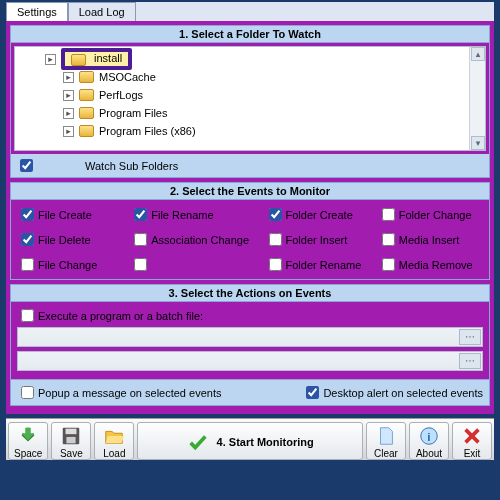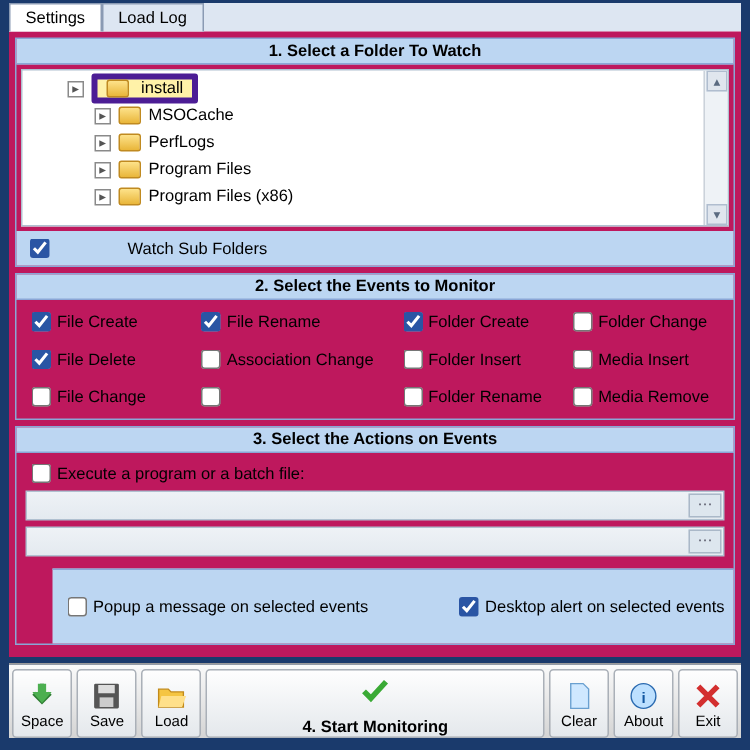--- a/index.html
+++ b/index.html
@@ -1,21 +1,21 @@
 <!DOCTYPE html>
 <html><head>
 <meta charset="utf-8">
 <style>
   * { box-sizing: border-box; font-family: Tahoma, Arial, sans-serif; font-size: 11px; }
   body { margin: 0; background: #1a3a6c; width: 500px; height: 500px; overflow: hidden; }
   .window { background: #fff; margin: 2px 6px; }
   .tabstrip { display: flex; background: #dde6f2; }
   .tab { padding: 3px 10px; background: #fff; border: 1px solid #8a9ab3; border-bottom: none; cursor: pointer; }
   .tab.inactive { background: #dde6f2; }
-  .panel { background: #be185d; padding: 4px; }
+  .panel { background: #a21caf; padding: 4px; }
   .section { border: 1px solid #8aa6d6; margin-bottom: 4px; }
   .section-header { background: #bcd6f2; border-bottom: 1px solid #8aa6d6; text-align: center; font-weight: bold; padding: 2px 0; }
   .section-body { padding: 3px 5px; }
   .tree { position: relative; background: #fff; border: 1px solid #b0c0d0; padding: 3px 3px 3px 8px; height: 105px; overflow: hidden; }
   .trow { display: flex; align-items: center; height: 18px; padding-left: 40px; }
   .trow .exp { width: 11px; height: 11px; border: 1px solid #8a8a8a; display: inline-flex; align-items: center; justify-content: center; font-size: 9px; line-height: 9px; color: #555; margin-right: 5px; background: #fff; }
   .trow .folder { width: 15px; height: 12px; background: linear-gradient(#fde28a,#e9b63a); border: 1px solid #c08a20; border-radius: 2px; margin-right: 5px; }
   .trow.first { padding-left: 22px; }
   .trow .highlight { background: #fff2a8; border: 4px solid #4c1d95; padding: 0 6px; border-radius: 2px; text-align: right; }
   .scrollbar { position: absolute; right: 0; top: 0; width: 16px; height: 100%; background: #eef2f6; border-left: 1px solid #cbd2da; }
@@ -23,27 +23,27 @@
   .scroll-arrow.up { top: 0; }
   .scroll-arrow.down { bottom: 0; }
   .bluebar { background: #bcd6f2; padding: 2px 5px; display: flex; align-items: center; gap: 48px; }
   .chk { width: 13px; height: 13px; margin-right: 4px; accent-color: #2a55a4; }
   .events-grid { display: grid; grid-template-columns: 1fr 1.2fr 1fr 1fr; gap: 6px 8px; padding: 5px 6px; }
   .evitem { display: flex; align-items: center; }
   .actions-body { padding: 4px 6px; }
   .action-row { display: flex; align-items: center; margin-bottom: 2px; }
   .txtfield { width: 100%; height: 20px; background: linear-gradient(#eef2f6,#e4eaf0); border: 1px solid #b0c0d0; margin-bottom: 4px; position: relative; }
   .txtfield .browse { position: absolute; right: 1px; top: 1px; width: 22px; height: 16px; background: #dde6ee; border: 1px solid #aab8c8; font-size: 10px; text-align: center; line-height: 14px; color: #556; }
-  .act-foot { background: #bcd6f2; display: flex; align-items: center; padding: 15px 6px; gap: 12px; border-top: 1px solid #8aa6d6; margin-left: 24px; }
+  .act-foot { background: #bcd6f2; display: flex; align-items: center; padding: 3px 6px; gap: 12px; border-top: 1px solid #8aa6d6; }
   .act-foot .spacer { flex: 1; }
   .toolbar { display: flex; background: linear-gradient(#fafafa,#d4d4d4); border-top: 1px solid #9a9a9a; padding: 3px 2px 0 2px; margin: 4px 6px 0 6px; gap: 3px; }
   .tbtn { display: flex; flex-direction: column; align-items: center; justify-content: center; padding: 2px 5px 0 5px; border: 1px solid #aab0b8; border-radius: 3px; background: linear-gradient(#fefefe,#e4e8ec); cursor: pointer; min-width: 40px; }
   .tbtn .ico { height: 22px; display: flex; align-items: center; justify-content: center; }
   .tbtn .lbl { font-size: 10px; margin-top: 1px; }
-  .tbtn.wide { flex: 1; flex-direction: column; gap: 8px; font-weight: bold; font-size: 12px; }
+  .tbtn.wide { flex: 1; flex-direction: row; gap: 8px; font-weight: bold; font-size: 12px; }
   .ico svg { width: 22px; height: 22px; }
 </style>
 </head>
 <body>
 
 <div class="window">
   <div class="tabstrip">
     <div class="tab">Settings</div>
     <div class="tab inactive">Load Log</div>
   </div>

